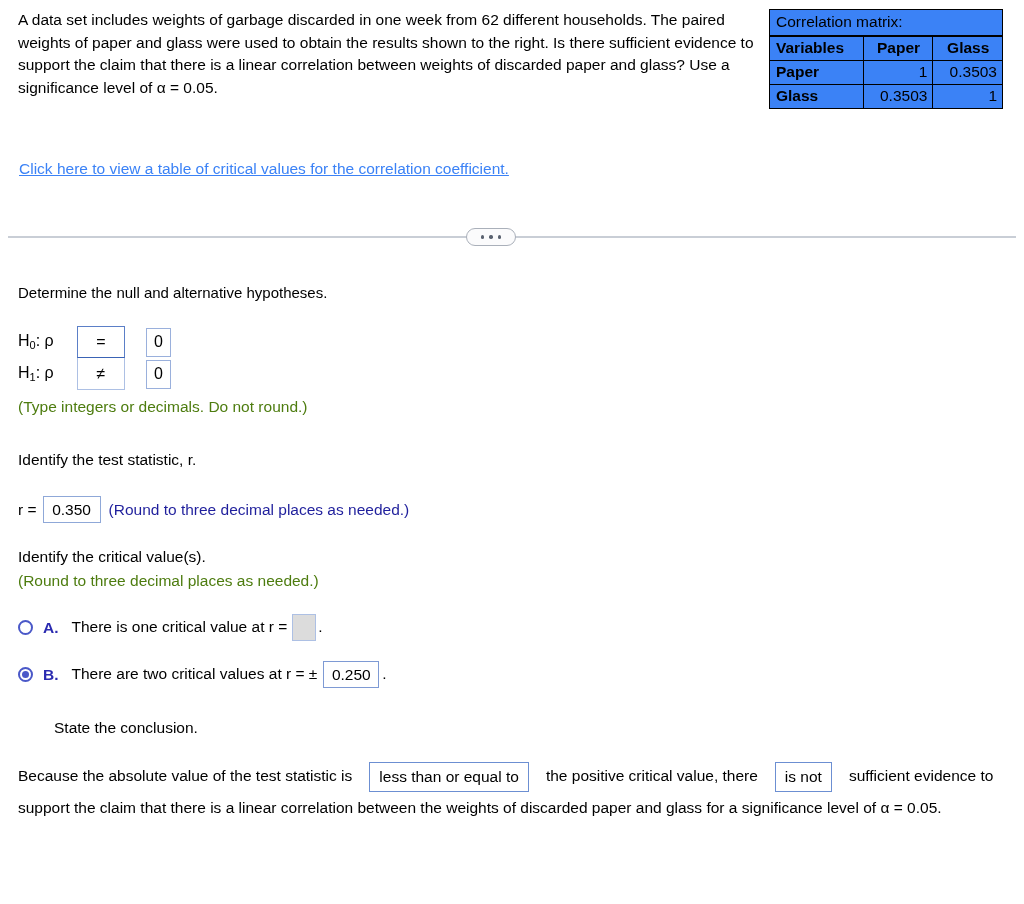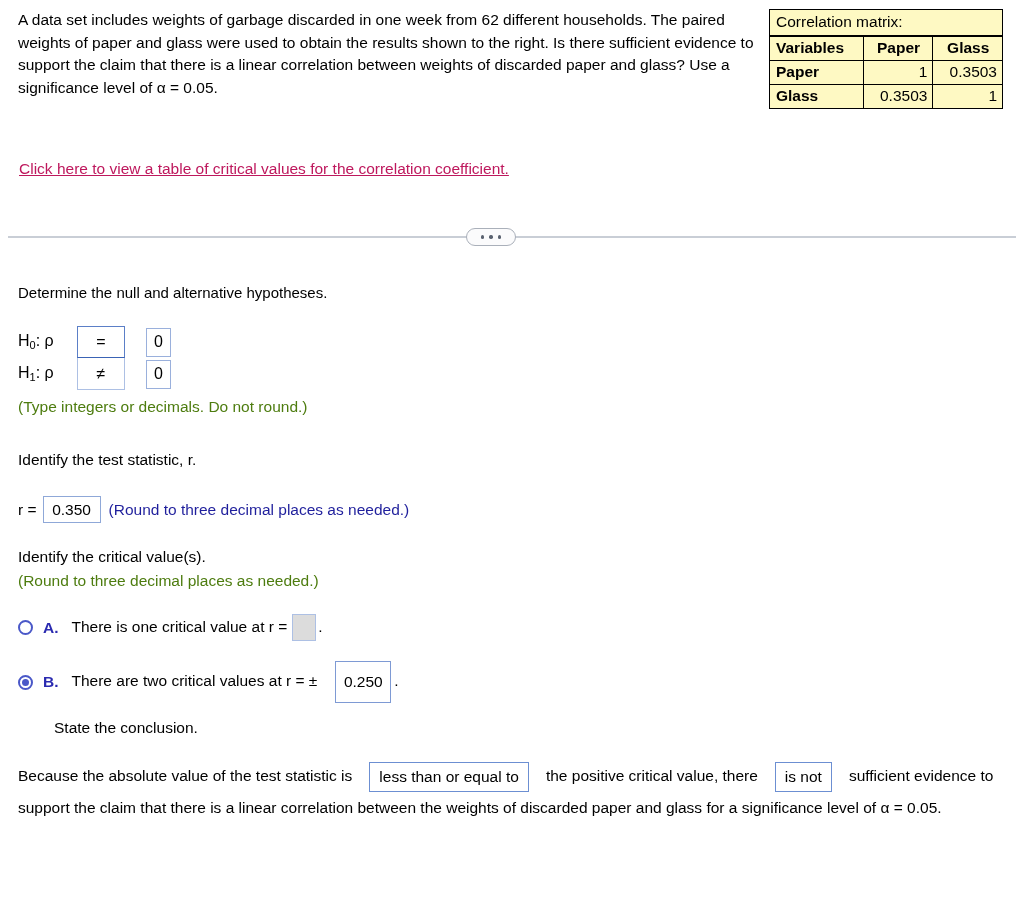--- a/index.html
+++ b/index.html
@@ -33,32 +33,32 @@
     color: #000;
   }
   .prompt .nowrapbit { white-space: nowrap; }
 
   .link-row {
     position: absolute;
     left: 19px;
     top: 160px;
   }
   a.critlink {
-    color: #be185d;
+    color: #3b82f6;
     font-size: 15.5px;
     cursor: pointer;
   }
 
   
   .corr-box {
     position: absolute;
     left: 769px;
     top: 9px;
     border: 1.6px solid #000;
-    background: #fef9c3;
+    background: #3b82f6;
     width: 234px;
     box-sizing: border-box;
   }
   .corr-title {
     padding: 3px 5px 4px 6px;
     font-size: 15.5px;
     border-bottom: 1.6px solid #000;
     white-space: nowrap;
   }
   table.corr {
@@ -241,25 +241,25 @@
     box-sizing: border-box;
     border: 1.3px solid #adc0e4;
     background: #dcdcdc;
     margin: 0 2px 0 5px;
     display: inline-block;
     vertical-align: middle;
     cursor: default;
   }
   .box-crit {
     min-width: 56px;
-    height: 42px;
+    height: 27px;
     box-sizing: border-box;
     border: 1.3px solid #7e9ad4;
     background: #fff;
-    margin: 0 3px 0 18px;
+    margin: 0 3px 0 6px;
     padding: 0 4px;
     display: inline-flex;
     align-items: center;
     justify-content: center;
     font-size: 15.5px;
     vertical-align: middle;
     cursor: text;
   }
 
   .q-conclusion { top: 719px; font-size: 15.5px; margin-left: 36px; }

